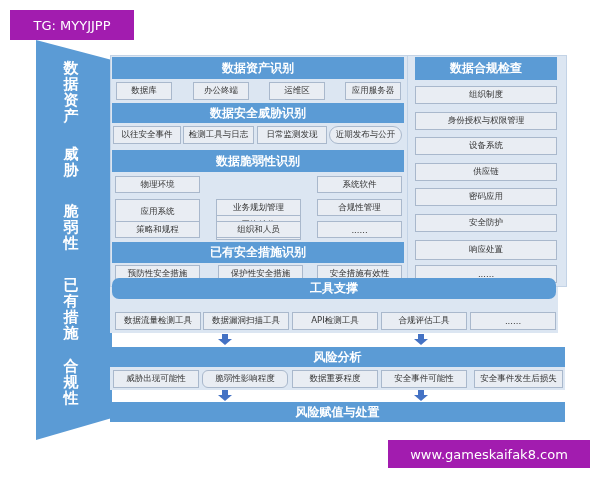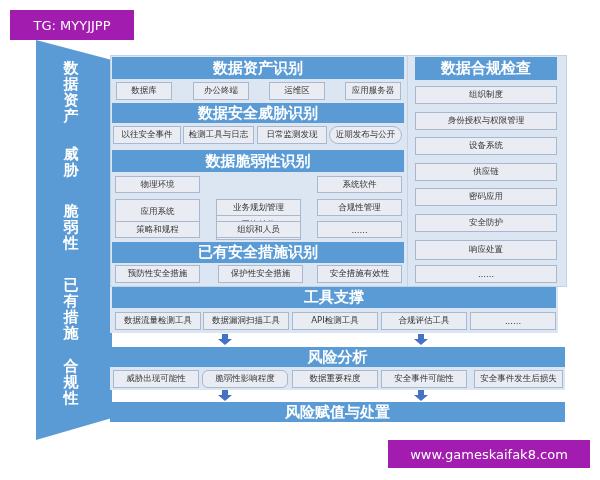--- a/index.html
+++ b/index.html
@@ -21,21 +21,21 @@
   .panel {
     position: absolute; left: 110px; top: 55px; width: 300px; height: 232px;
     background: #dce6f2; border: 1px solid #c3d3e6;
   }
   .right-panel {
     position: absolute; left: 407px; top: 55px; width: 160px; height: 232px;
     background: #dce6f2; border: 1px solid #c3d3e6;
   }
   .header {
     position: absolute; background: #5b9bd5; color: #ffffff; font-weight: bold;
-    font-size: 15px; display: flex; align-items: center; justify-content: center;
+    font-size: 12px; display: flex; align-items: center; justify-content: center;
   }
   .cell {
     position: absolute; background: #e9edf3; border: 1px solid #a9b8cc;
     color: #333333; font-size: 8.5px; display: flex; align-items: center; justify-content: center;
     white-space: nowrap; overflow: hidden;
   }
   .cellrow-bg { position: absolute; background: #dce6f2; }
   .arrow {
     position: absolute; width: 14px; height: 12px;
   }
@@ -119,21 +119,21 @@
 <div class="cell" style="left:415px; top:86px; width:142px; height:18px;">组织制度</div>
 <div class="cell" style="left:415px; top:112px; width:142px; height:18px;">身份授权与权限管理</div>
 <div class="cell" style="left:415px; top:137px; width:142px; height:18px;">设备系统</div>
 <div class="cell" style="left:415px; top:163px; width:142px; height:18px;">供应链</div>
 <div class="cell" style="left:415px; top:188px; width:142px; height:18px;">密码应用</div>
 <div class="cell" style="left:415px; top:214px; width:142px; height:18px;">安全防护</div>
 <div class="cell" style="left:415px; top:240px; width:142px; height:20px;">响应处置</div>
 <div class="cell" style="left:415px; top:265px; width:142px; height:18px;">......</div>
 
 <div class="cellrow-bg" style="left:110px; top:287px; width:448px; height:46px;"></div>
-<div class="header" style="left:112px; top:287px; width:444px; height:21px;">工具支撑</div>
+<div class="header" style="left:112px; top:278px; width:444px; height:21px;border-radius:7px;">工具支撑</div>
 <div class="cell" style="left:115px; top:312px; width:86px; height:18px;">数据流量检测工具</div>
 <div class="cell" style="left:203px; top:312px; width:86px; height:18px;">数据漏洞扫描工具</div>
 <div class="cell" style="left:292px; top:312px; width:86px; height:18px;">API检测工具</div>
 <div class="cell" style="left:381px; top:312px; width:86px; height:18px;">合规评估工具</div>
 <div class="cell" style="left:470px; top:312px; width:86px; height:18px;">......</div>
 
 <div class="arrow" style="left:218px; top:334px;">
     <div class="stem"></div>
     <div class="head"></div>
   </div>

